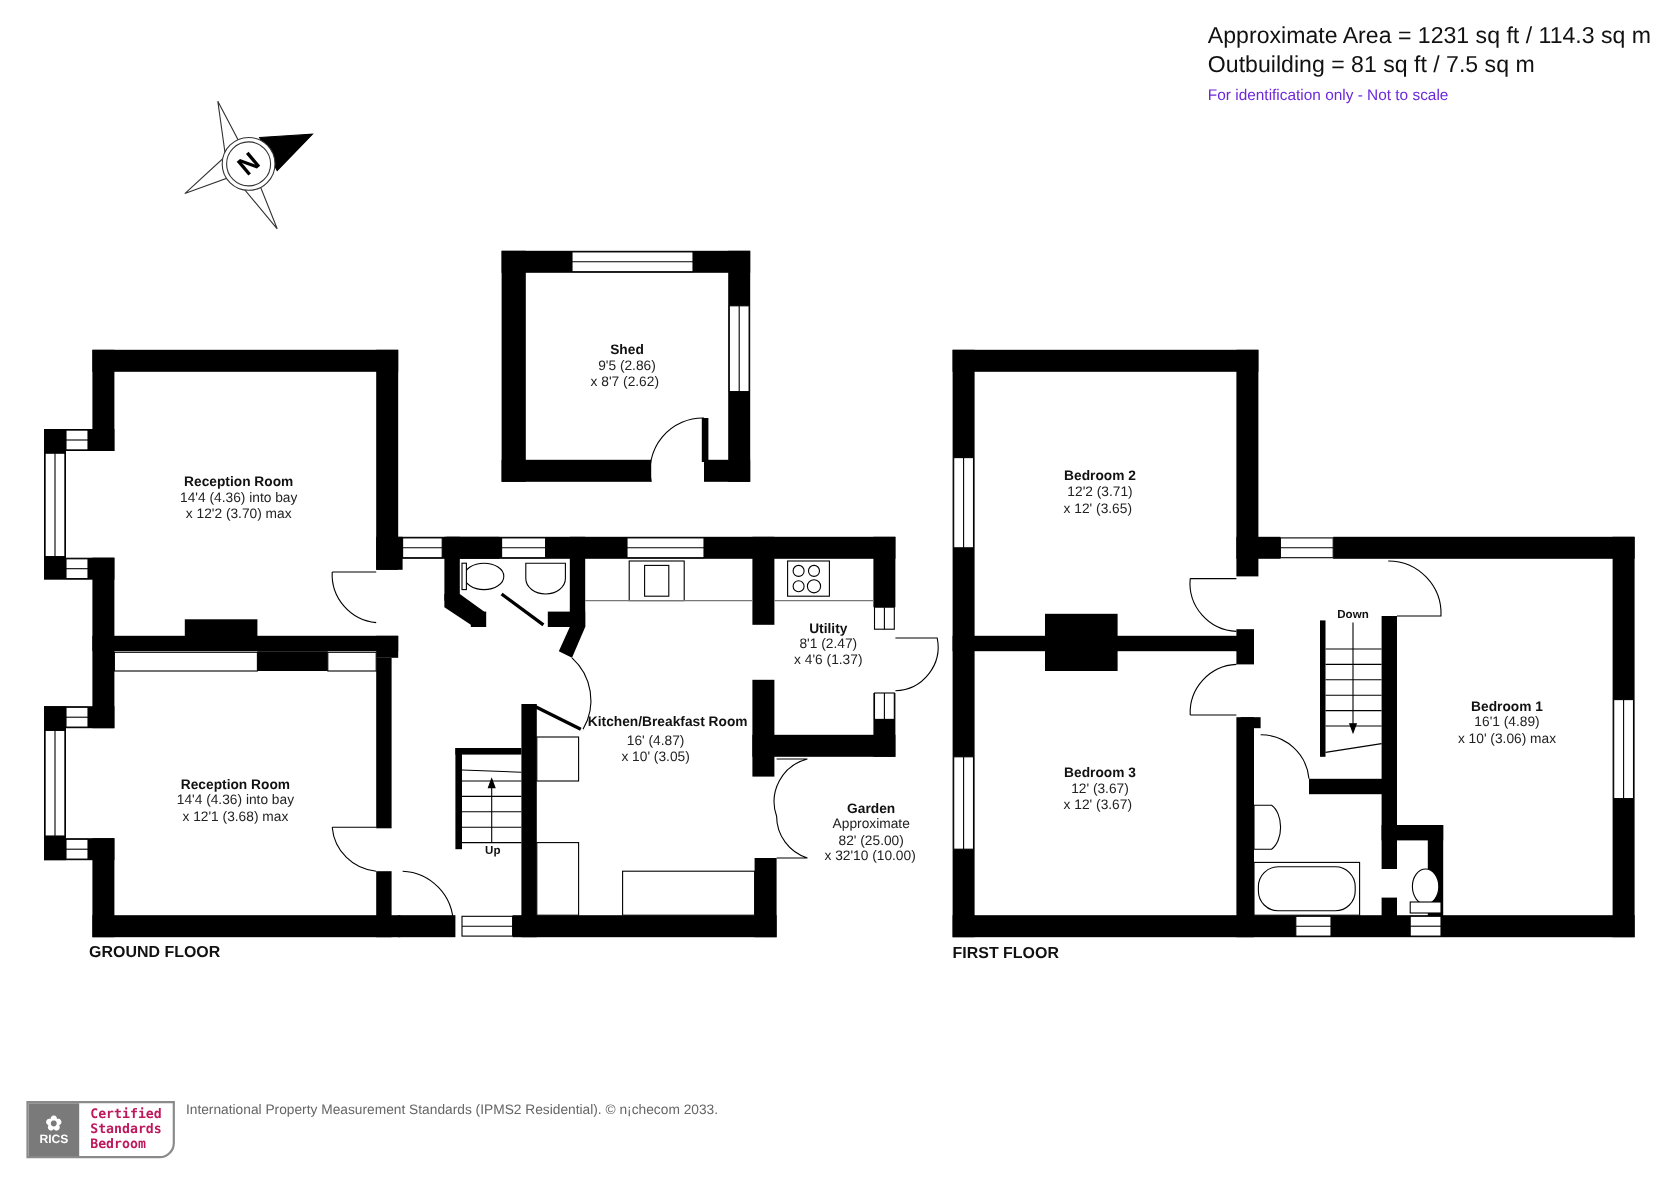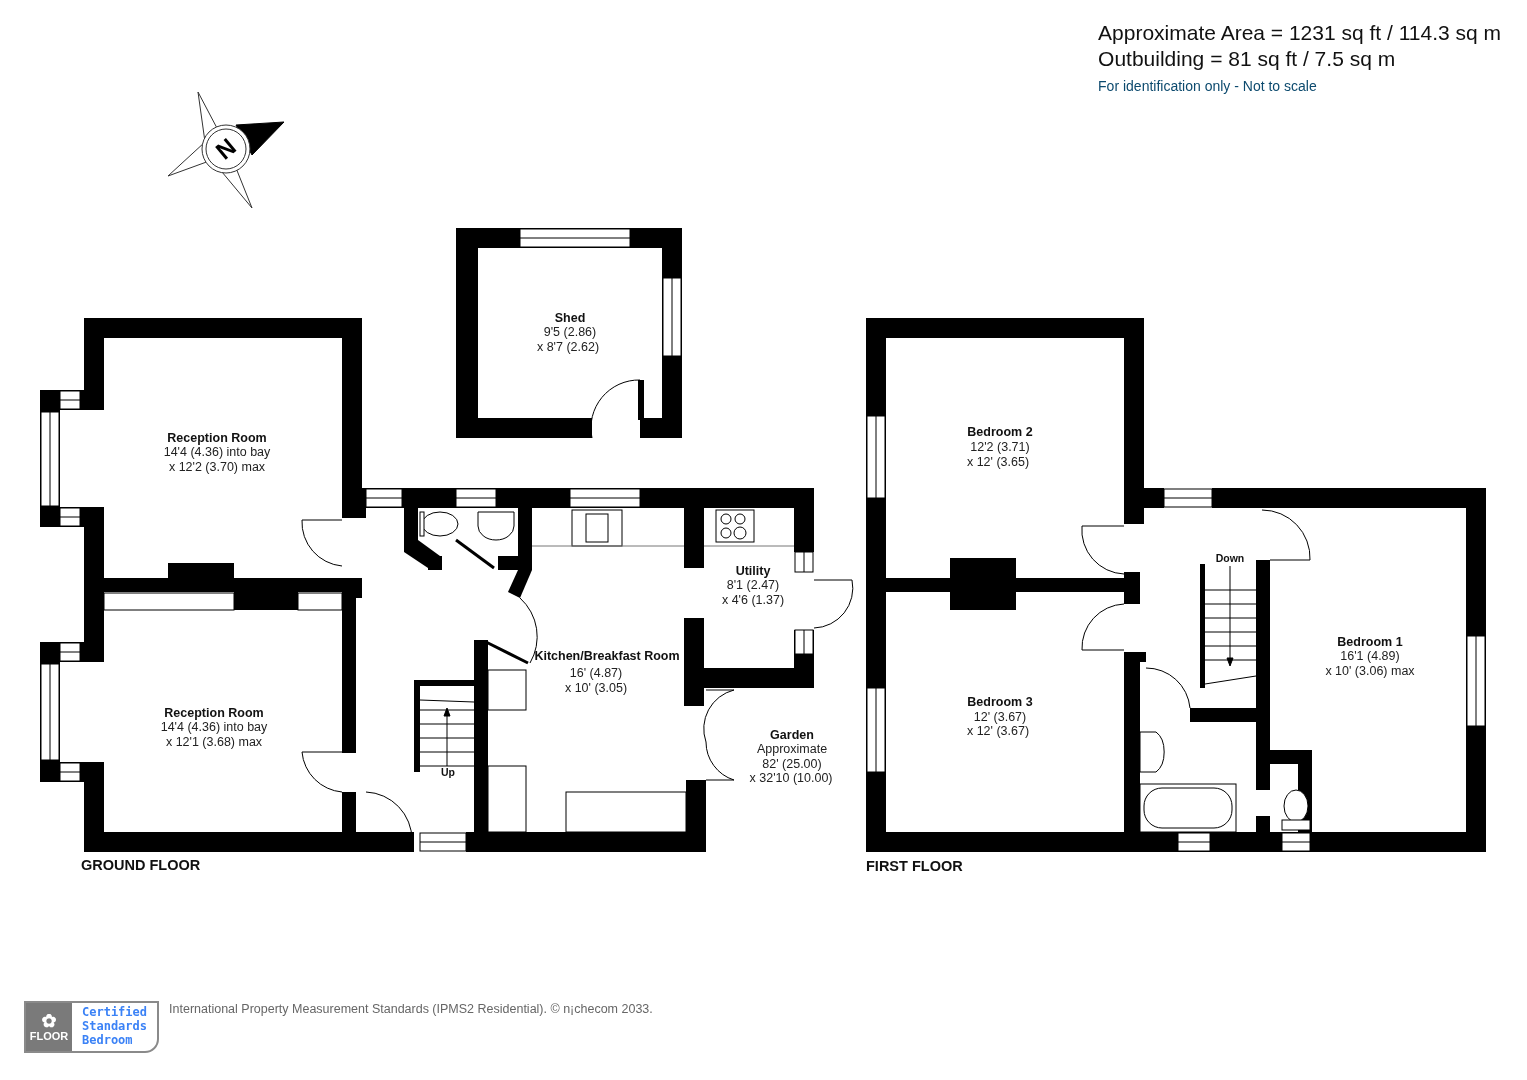--- a/index.html
+++ b/index.html
@@ -1,29 +1,29 @@
 <!DOCTYPE html>
 <html><head>
 <meta charset="utf-8">
 <style>
   html, body { margin: 0; padding: 0; background: #ffffff; }
   body { width: 1527px; height: 1080px; position: relative; overflow: hidden; font-family: "Liberation Sans", sans-serif; color: #1a1a1a; }
   .area-block { position: absolute; right: 26px; top: 20px; text-align: left; }
   .area-line { font-size: 21px; line-height: 26px; color: #111; }
-  .area-note { font-size: 14px; margin-top: 6px; color: #0c4a6e; }
+  .area-note { font-size: 14px; margin-top: 6px; color: #6d28d9; }
   svg.plan { position: absolute; left: 0; top: 0; }
   .room-name { font-weight: bold; font-size: 12.5px; fill: #111; }
   .room-dim { font-size: 12.5px; fill: #222; }
   .floor-label { font-weight: bold; font-size: 14.5px; fill: #111; }
   .tiny-label { font-weight: bold; font-size: 10.5px; fill: #111; }
   .footer { position: absolute; left: 24px; top: 1001px; display: flex; align-items: flex-start; }
   .rics-badge { display: flex; border: 2px solid #8a8a8a; border-radius: 0 0 14px 0; height: 48px; }
   .rics-left { width: 46px; background: #7a7a7a; color: #fff; display: flex; flex-direction: column; align-items: center; justify-content: center; font-weight: bold; font-size: 11px; }
   .rics-left .lion { font-size: 18px; line-height: 18px; }
-  .rics-right { padding: 2px 10px 0 10px; font-family: "DejaVu Sans Mono", monospace; font-weight: bold; font-size: 12px; line-height: 14px; color: #3b82f6; }
+  .rics-right { padding: 2px 10px 0 10px; font-family: "DejaVu Sans Mono", monospace; font-weight: bold; font-size: 12px; line-height: 14px; color: #be185d; }
   .footer-text { margin-left: 10px; font-size: 12.5px; line-height: 16px; color: #666; }
 </style>
 </head>
 <body>
 
 <div class="area-block">
   <div class="area-line">Approximate Area = 1231 sq ft / 114.3 sq m</div>
   <div class="area-line">Outbuilding = 81 sq ft / 7.5 sq m</div>
   <div class="area-note">For identification only - Not to scale</div>
 </div>
@@ -274,21 +274,21 @@
     <text class="tiny-label" x="1230" y="562">Down</text>
   </g>
   <text class="floor-label" x="81" y="870">GROUND FLOOR</text>
   <text class="floor-label" x="866" y="871">FIRST FLOOR</text>
 </svg>
 
 <div class="footer">
   <div class="rics-badge">
     <div class="rics-left">
       <span class="lion">✿</span>
-      <span>FLOOR</span>
+      <span>RICS</span>
     </div>
     <div class="rics-right">
       <div>Certified</div>
       <div>Standards</div>
       <div>Bedroom</div>
     </div>
   </div>
   <div class="footer-text">
     <div>International Property Measurement Standards (IPMS2 Residential).  © n¡checom 2033.</div>
   </div>

